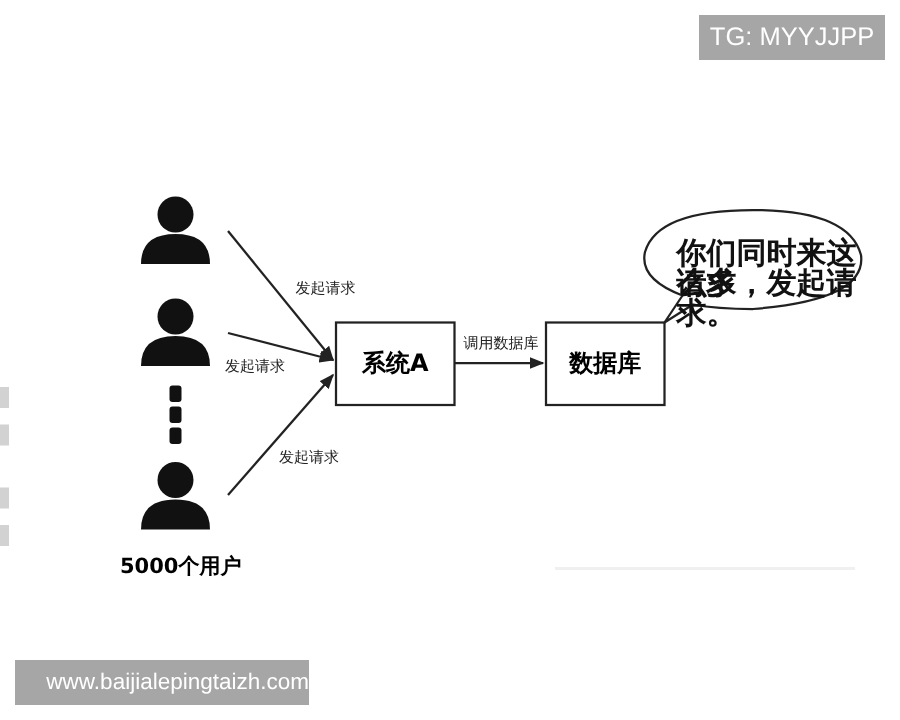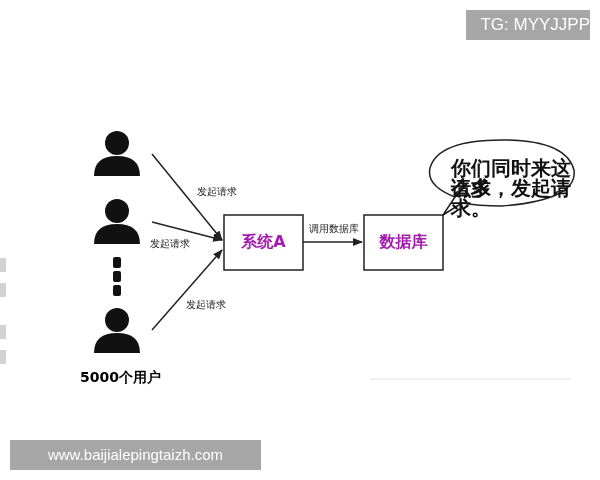--- a/index.html
+++ b/index.html
@@ -5,32 +5,32 @@
   html, body { margin: 0; padding: 0; }
   body {
     width: 600px; height: 480px; position: relative; overflow: hidden;
     background: #ffffff;
     font-family: "DejaVu Sans", "Liberation Sans", sans-serif;
   }
   .wm-top {
     position: absolute; left: 466px; top: 10px; width: 124px; height: 30px;
     background: #a6a6a6; color: #ffffff;
     font-family: "Liberation Sans", sans-serif; font-size: 17px;
-    line-height: 30px; text-align: right;
+    line-height: 30px; text-align: center;
   }
   .wm-bottom {
-    position: absolute; left: 10px; top: 440px; width: 251px; height: 30px;
+    position: absolute; left: 10px; top: 440px; width: 196px; height: 30px;
     background: #a6a6a6; color: #ffffff;
     font-family: "Liberation Sans", sans-serif; font-size: 15px;
-    line-height: 30px; text-align: center;
+    line-height: 30px; text-align: right;
   }
   svg.diagram { position: absolute; left: 0; top: 0; }
   .side-ghost { position: absolute; background: #d2d2d2; }
   .label { position: absolute; font-size: 10px; color: #222; white-space: nowrap; font-weight: normal; }
-  .box-label { position: absolute; font-size: 16px; font-weight: bold; color: #a21caf; white-space: nowrap; text-align: center; }
+  .box-label { position: absolute; font-size: 16px; font-weight: bold; color: #000000; white-space: nowrap; text-align: center; }
   .bubble-text { position: absolute; font-size: 20px; font-weight: bold; color: #111; line-height: 20px; width: 120px; text-align: left; }
   .users-label { position: absolute; font-size: 14px; font-weight: bold; color: #000000; white-space: nowrap; }
   .faint-line { position: absolute; left: 370px; top: 378px; width: 200px; height: 2px; background: #f0f0f0; }
 </style>
 </head>
 <body>
 
 <div class="side-ghost" style="left:0;top:258px;width:6px;height:14px;"></div>
 <div class="side-ghost" style="left:0;top:283px;width:6px;height:14px;"></div>
 <div class="side-ghost" style="left:0;top:325px;width:6px;height:14px;"></div>

